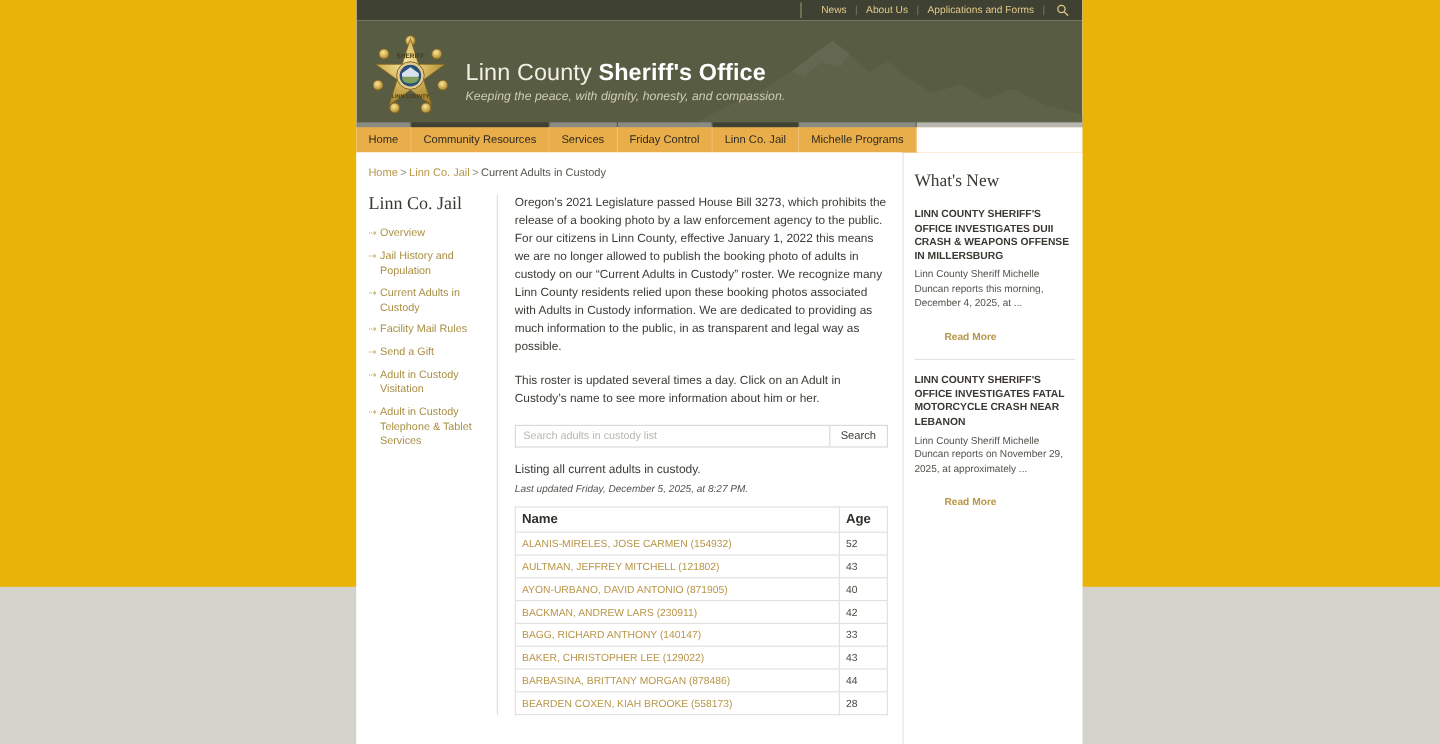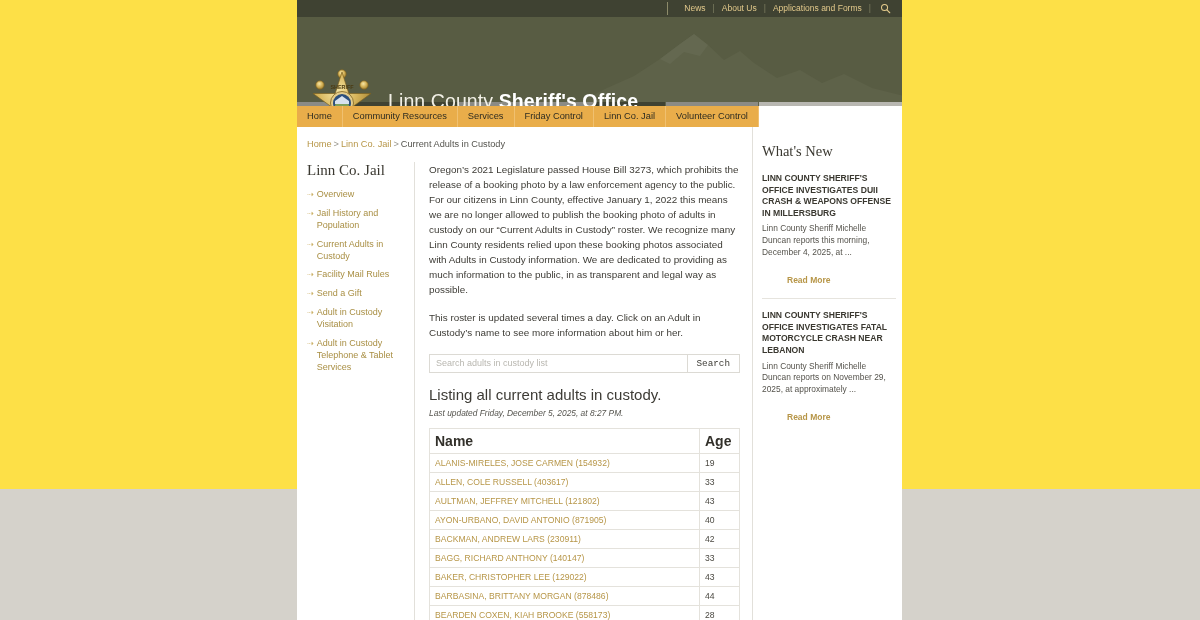--- a/index.html
+++ b/index.html
@@ -7,21 +7,21 @@
     margin: 0; padding: 0;
     width: 1200px; height: 620px;
     overflow: hidden;
     background: #d5d2cb;
     font-family: "Liberation Sans", sans-serif;
   }
 
   #page {
     position: relative;
     width: 1200px; height: 489px;
-    background: #fde047;
+    background: #eab308;
   }
 
   
   #site {
     position: absolute;
     left: 297px; top: 0;
     width: 605px; height: 620px;
     background: #ffffff;
     overflow: hidden;
   }
@@ -79,21 +79,20 @@
     width: 340px; height: 80px;
     opacity: 1;
     pointer-events: none;
   }
   .hero-inner {
     position: relative;
     display: flex;
     align-items: flex-start;
     padding: 9px 0 0 14px;
     z-index: 2;
-    margin-top: 40px;
   }
   .badge {
     width: 62px; height: 72px;
     position: relative;
     flex: none;
     margin-top: 1px;
   }
   .badge svg { display: block; }
   .hero-text {
     margin-left: 15px;
@@ -253,25 +252,25 @@
     font-family: "Liberation Sans", sans-serif;
   }
   .searchrow input::placeholder { color: #b9b7b0; }
   .searchrow button {
     border: 1px solid #dcdad4;
     background: #fff;
     font-size: 9.3px;
     color: #3d3b35;
     padding: 0 9px;
     cursor: pointer;
-    font-family: Liberation Mono, monospace;
+    font-family: Liberation Sans, sans-serif;
   }
 
   .listing {
-    font-size: 15px;
+    font-size: 10px;
     color: #3d3b35;
     margin: 12px 0 5px 0;
   }
   .updated {
     font-size: 8.4px;
     color: #55544e;
     font-style: italic;
     margin: 0 0 10px 0;
   }
 
@@ -284,21 +283,21 @@
     border: 1px solid #e4e2dc;
     font-size: 8.6px;
     padding: 4px 5px;
     text-align: left;
     vertical-align: middle;
   }
   table.roster th {
     font-weight: 700;
     color: #32302a;
     background: #fff;
-    font-size: 14px;
+    font-size: 11px;
   }
   table.roster td.nm { color: #b79648; }
   table.roster td.ag { color: #4b4942; width: 40px; }
   table.roster col.c-age { width: 40px; }
 
   
   .wn-title {
     font-family: "Liberation Serif", serif;
     font-size: 14.5px;
     color: #3a3830;
@@ -399,21 +398,21 @@
         </div>
       </div>
     </div>
 
     <nav class="mainnav">
       <a href="#" class="navitem">Home</a>
       <a href="#" class="navitem dark">Community Resources</a>
       <a href="#" class="navitem">Services</a>
       <a href="#" class="navitem">Friday Control</a>
       <a href="#" class="navitem dark">Linn Co. Jail</a>
-      <a href="#" class="navitem">Volunteer Control</a>
+      <a href="#" class="navitem">Michelle Programs</a>
       <div class="navstrip-filler"></div>
     </nav>
 
     <div class="bodywrap">
 
       <div class="col-left">
 
         <div class="crumb">
           <a href="#">Home</a><span class="sep">&gt;</span><a href="#">Linn Co. Jail</a><span class="sep">&gt;</span><span>Current Adults in Custody</span>
         </div>
@@ -472,25 +471,21 @@
                 </colgroup>
               <thead>
                 <tr>
                   <th>Name</th>
                   <th>Age</th>
                 </tr>
               </thead>
               <tbody>
                 <tr>
                     <td class="nm">ALANIS-MIRELES, JOSE CARMEN (154932)</td>
-                    <td class="ag">19</td>
-                  </tr>
-                <tr>
-                    <td class="nm">ALLEN, COLE RUSSELL (403617)</td>
-                    <td class="ag">33</td>
+                    <td class="ag">52</td>
                   </tr>
                 <tr>
                     <td class="nm">AULTMAN, JEFFREY MITCHELL (121802)</td>
                     <td class="ag">43</td>
                   </tr>
                 <tr>
                     <td class="nm">AYON-URBANO, DAVID ANTONIO (871905)</td>
                     <td class="ag">40</td>
                   </tr>
                 <tr>

